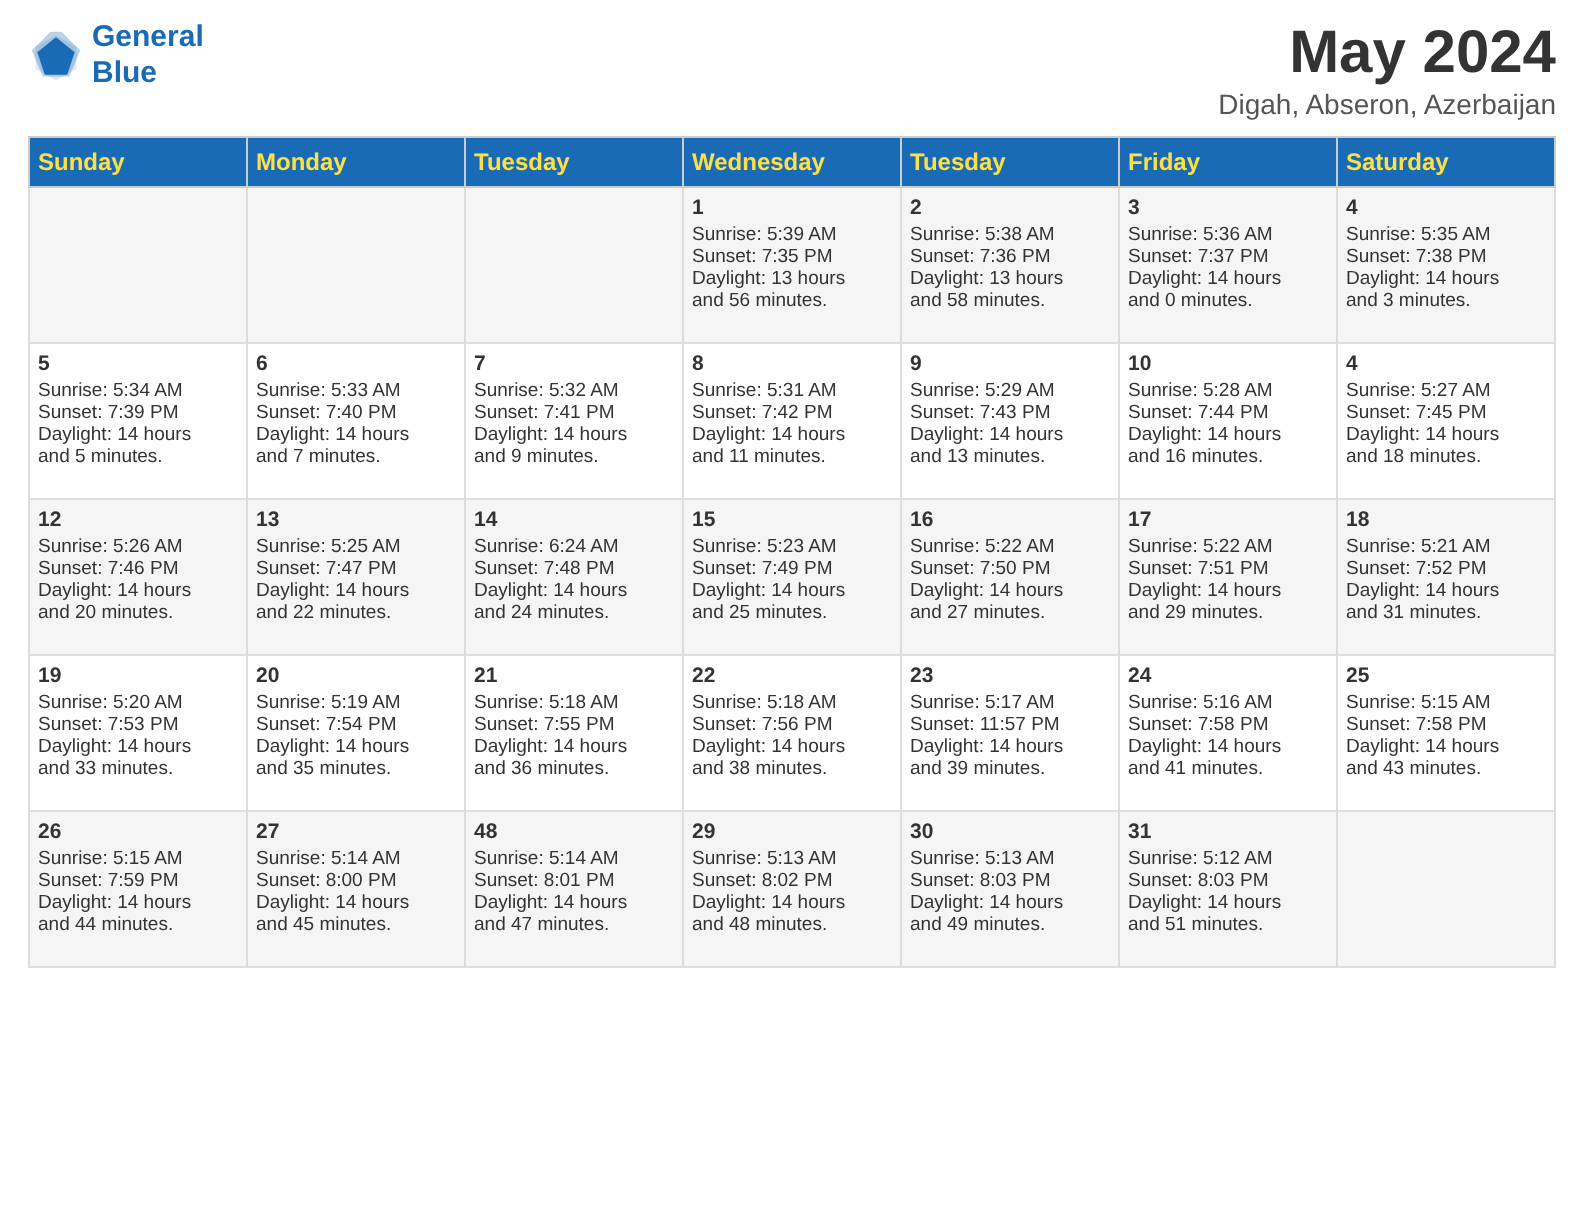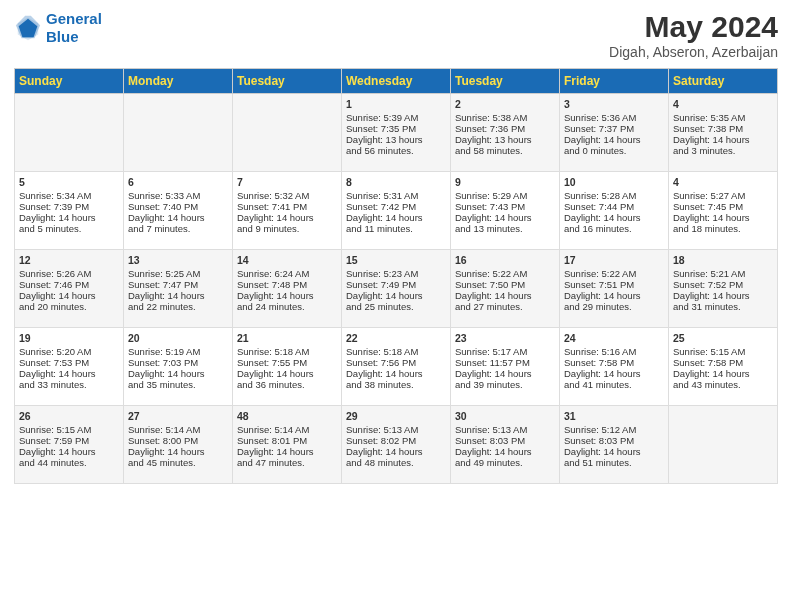--- a/index.html
+++ b/index.html
@@ -266,21 +266,21 @@
           <td>
             <span class="day-num">19</span>
             <div>Sunrise: 5:20 AM</div>
             <div>Sunset: 7:53 PM</div>
             <div>Daylight: 14 hours</div>
             <div>and 33 minutes.</div>
           </td>
           <td>
             <span class="day-num">20</span>
             <div>Sunrise: 5:19 AM</div>
-            <div>Sunset: 7:03 PM</div>
+            <div>Sunset: 7:54 PM</div>
             <div>Daylight: 14 hours</div>
             <div>and 35 minutes.</div>
           </td>
           <td>
             <span class="day-num">21</span>
             <div>Sunrise: 5:18 AM</div>
             <div>Sunset: 7:55 PM</div>
             <div>Daylight: 14 hours</div>
             <div>and 36 minutes.</div>
           </td>

